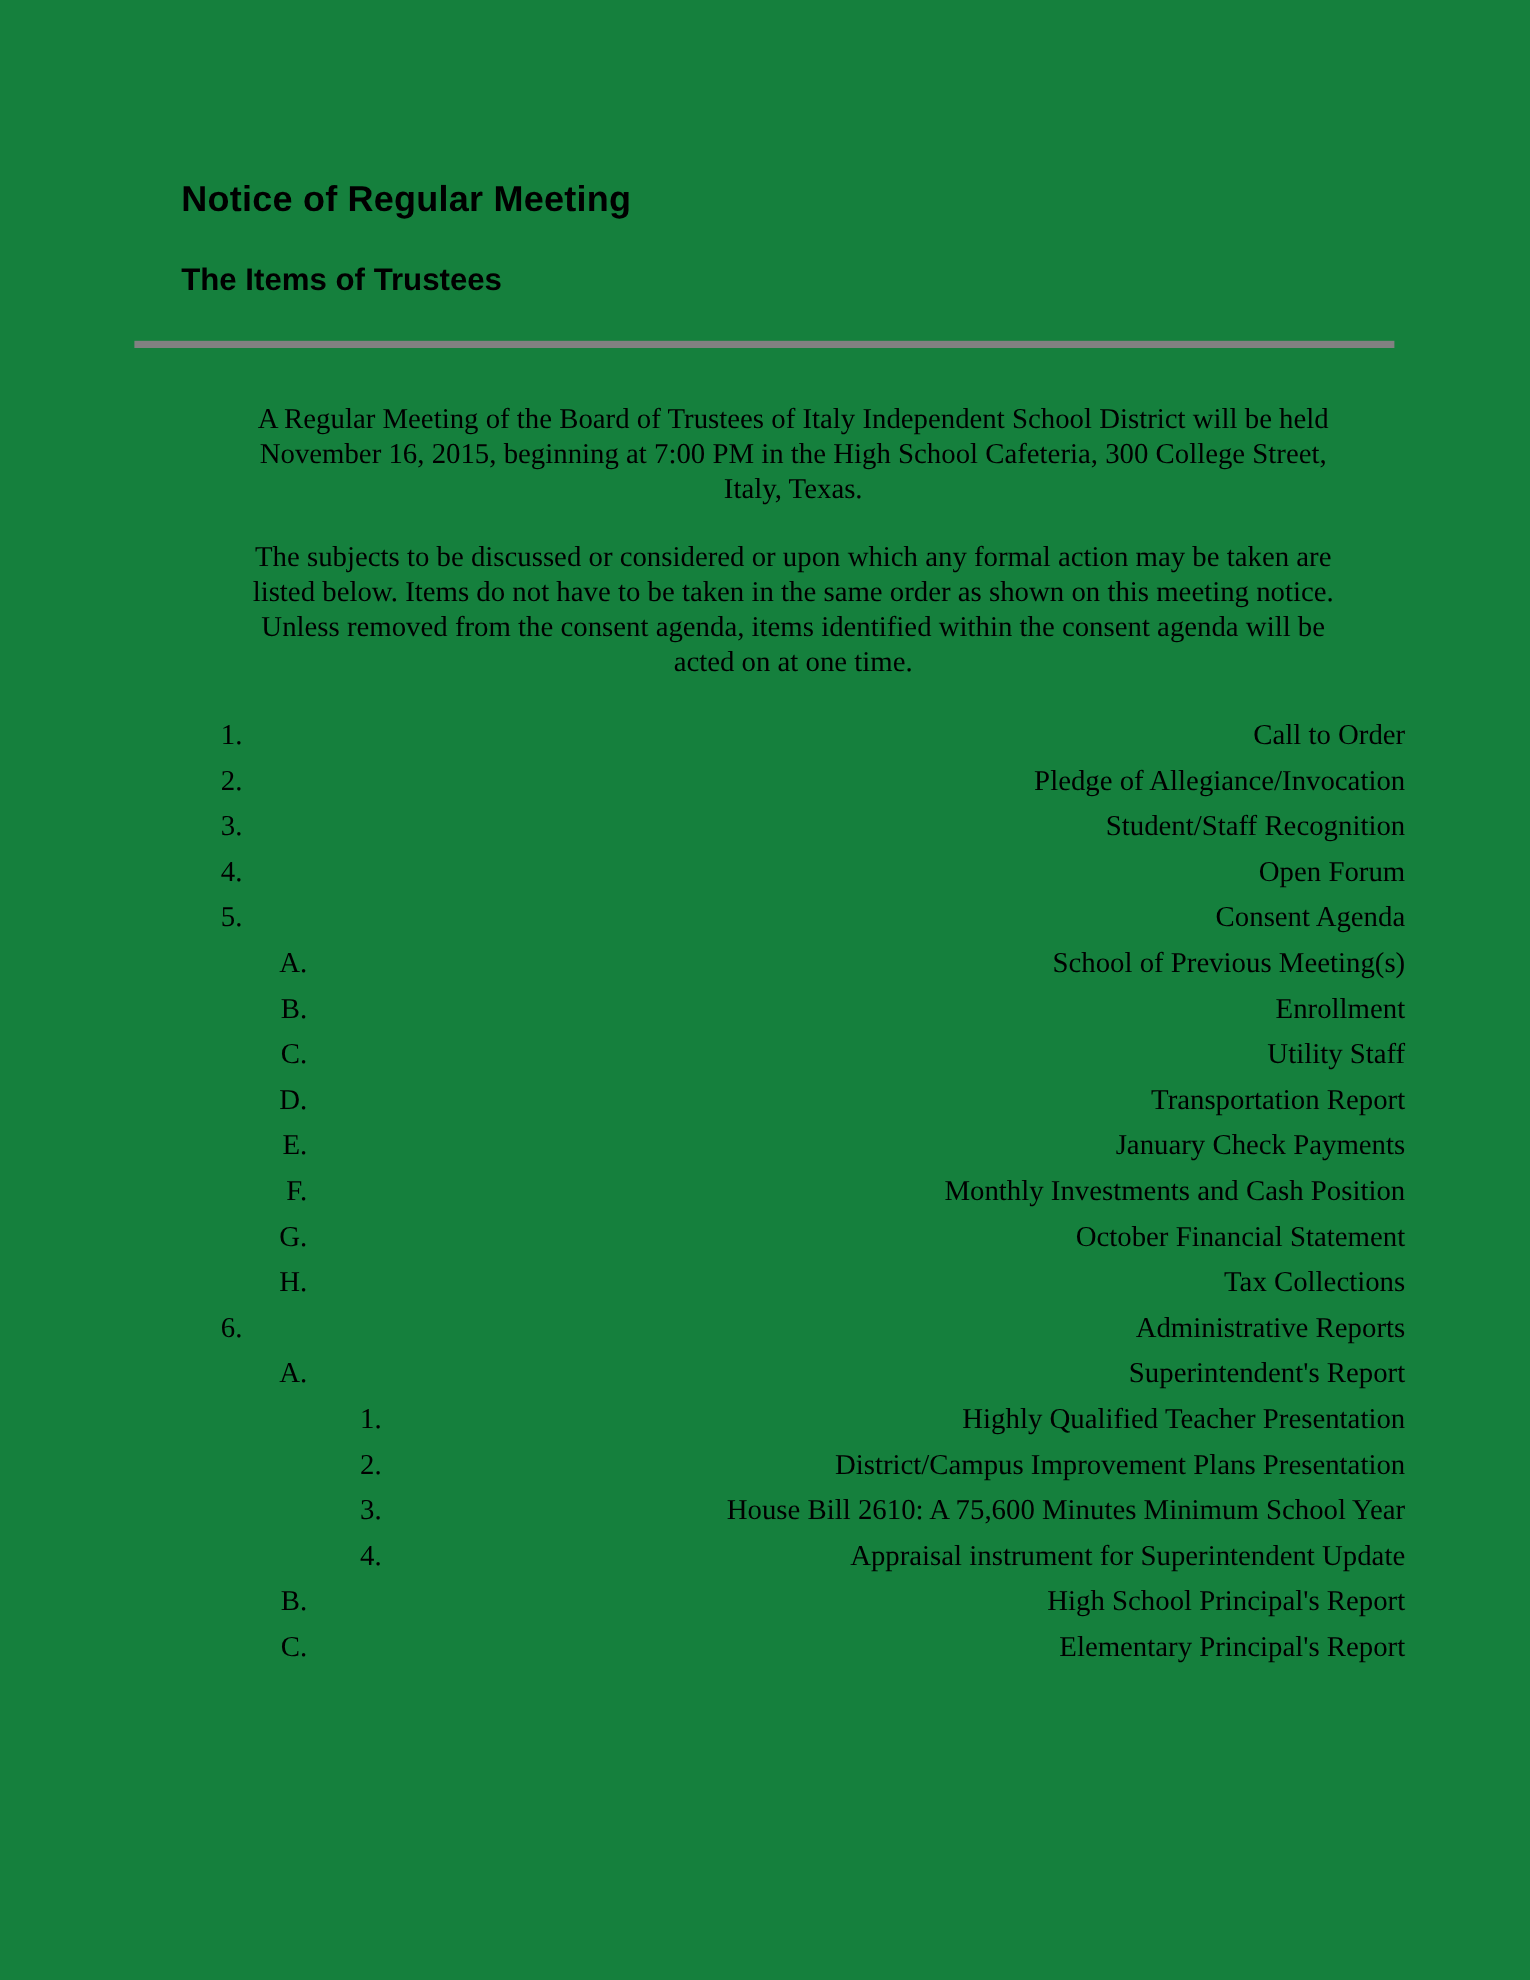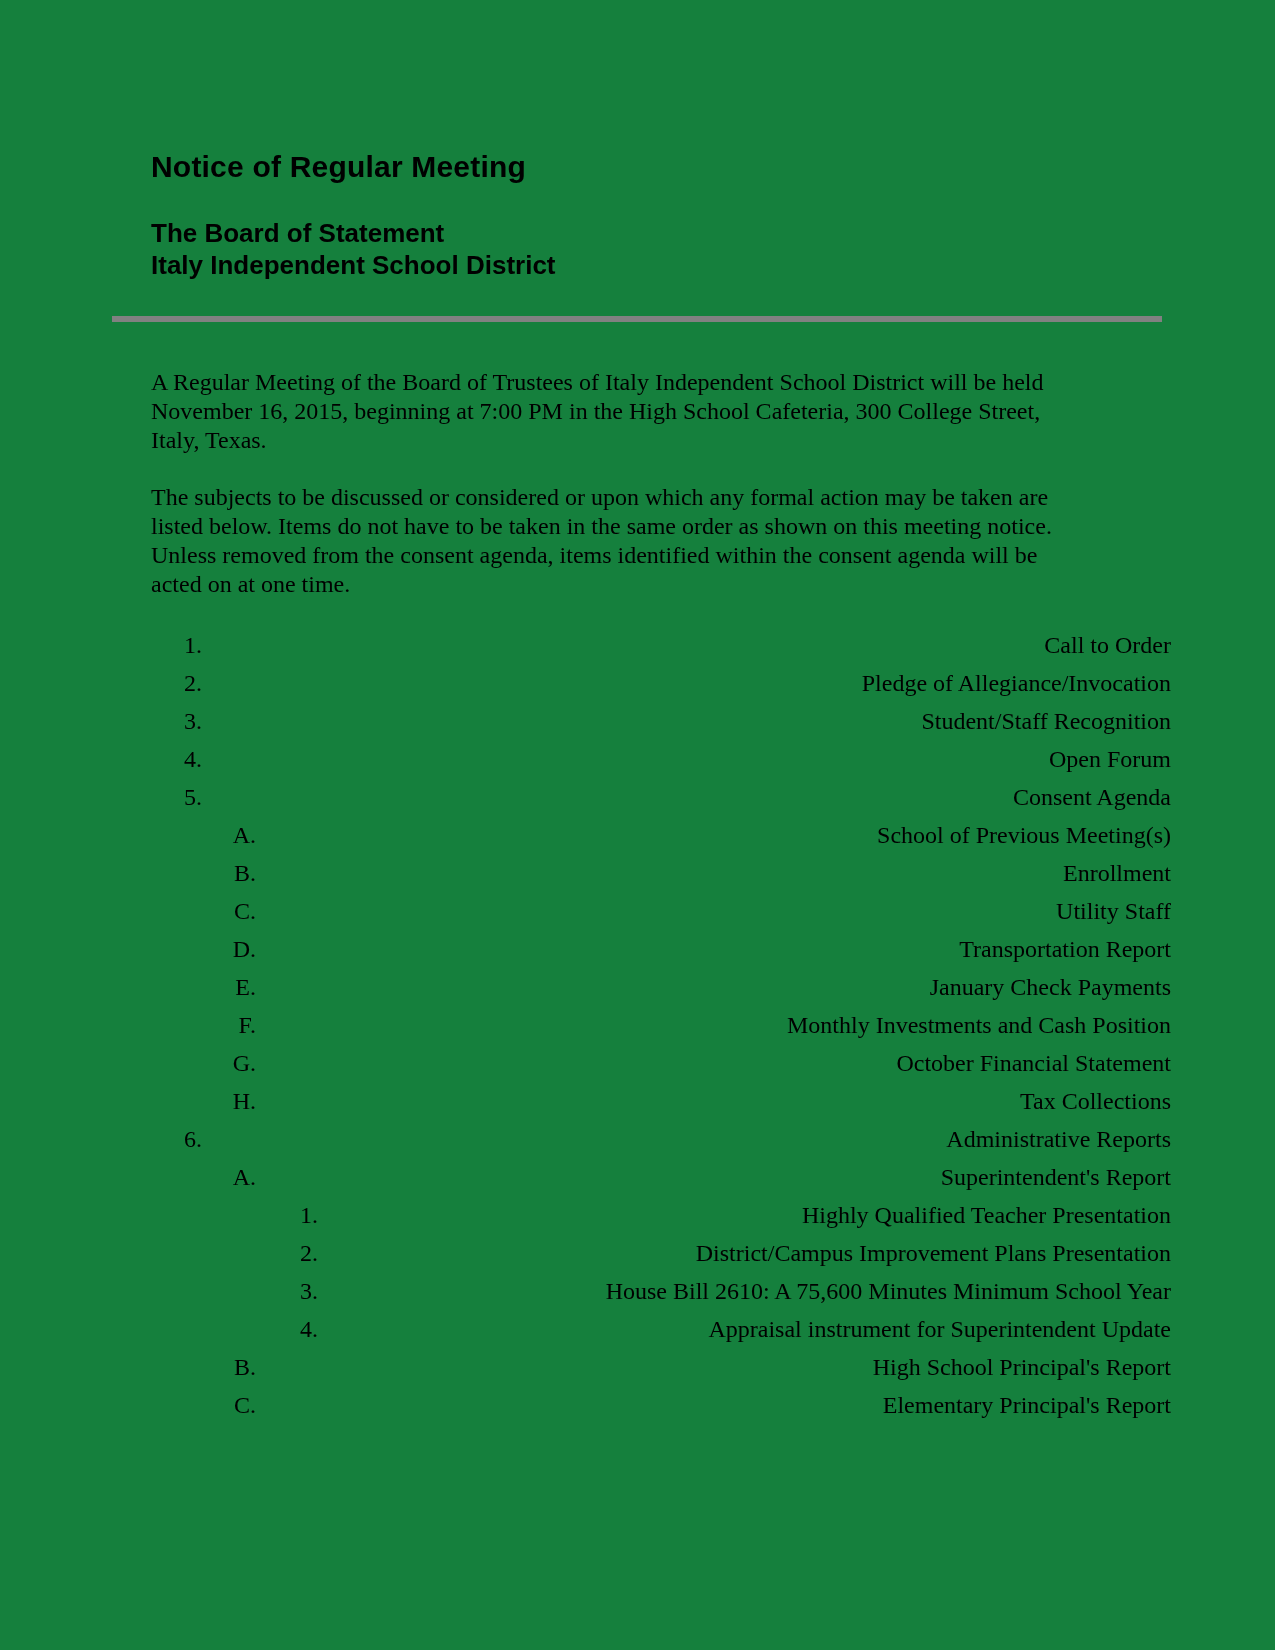--- a/index.html
+++ b/index.html
@@ -41,20 +41,21 @@
   }
   .doc-body {
     margin-left: 151px;
     width: 1020px;
     font-size: 24px;
     line-height: 29px;
   }
   .para {
     margin: 0;
     white-space: pre-line;
+    text-align: center;
   }
   .para-intro  { margin-top: 46px; }
   .para-rules  { margin-top: 28px; }
   ol.agenda-level {
     margin: 0;
     padding: 0;
   }
   ol.lvl1 {
     margin-top: 32px;
     padding-left: 57px;
@@ -77,22 +78,21 @@
   }
 </style>
 </head>
 <body>
 
 <div class="page">
 
   <header class="doc-header">
     <h1 class="doc-title">Notice of Regular Meeting</h1>
     <div class="doc-subtitle">
-      <div>The Board of Statement</div>
-      <div>Italy Independent School District</div>
+      <div>The Items of Trustees</div>
     </div>
   </header>
 
   <div class="header-rule" style="background: rgb(129, 129, 129);"></div>
 
   <main class="doc-body">
     <p class="para para-intro">A Regular Meeting of the Board of Trustees of Italy Independent School District will be held
 November 16, 2015, beginning at 7:00 PM in the High School Cafeteria, 300 College Street,
 Italy, Texas.</p>
     <p class="para para-rules">The subjects to be discussed or considered or upon which any formal action may be taken are

